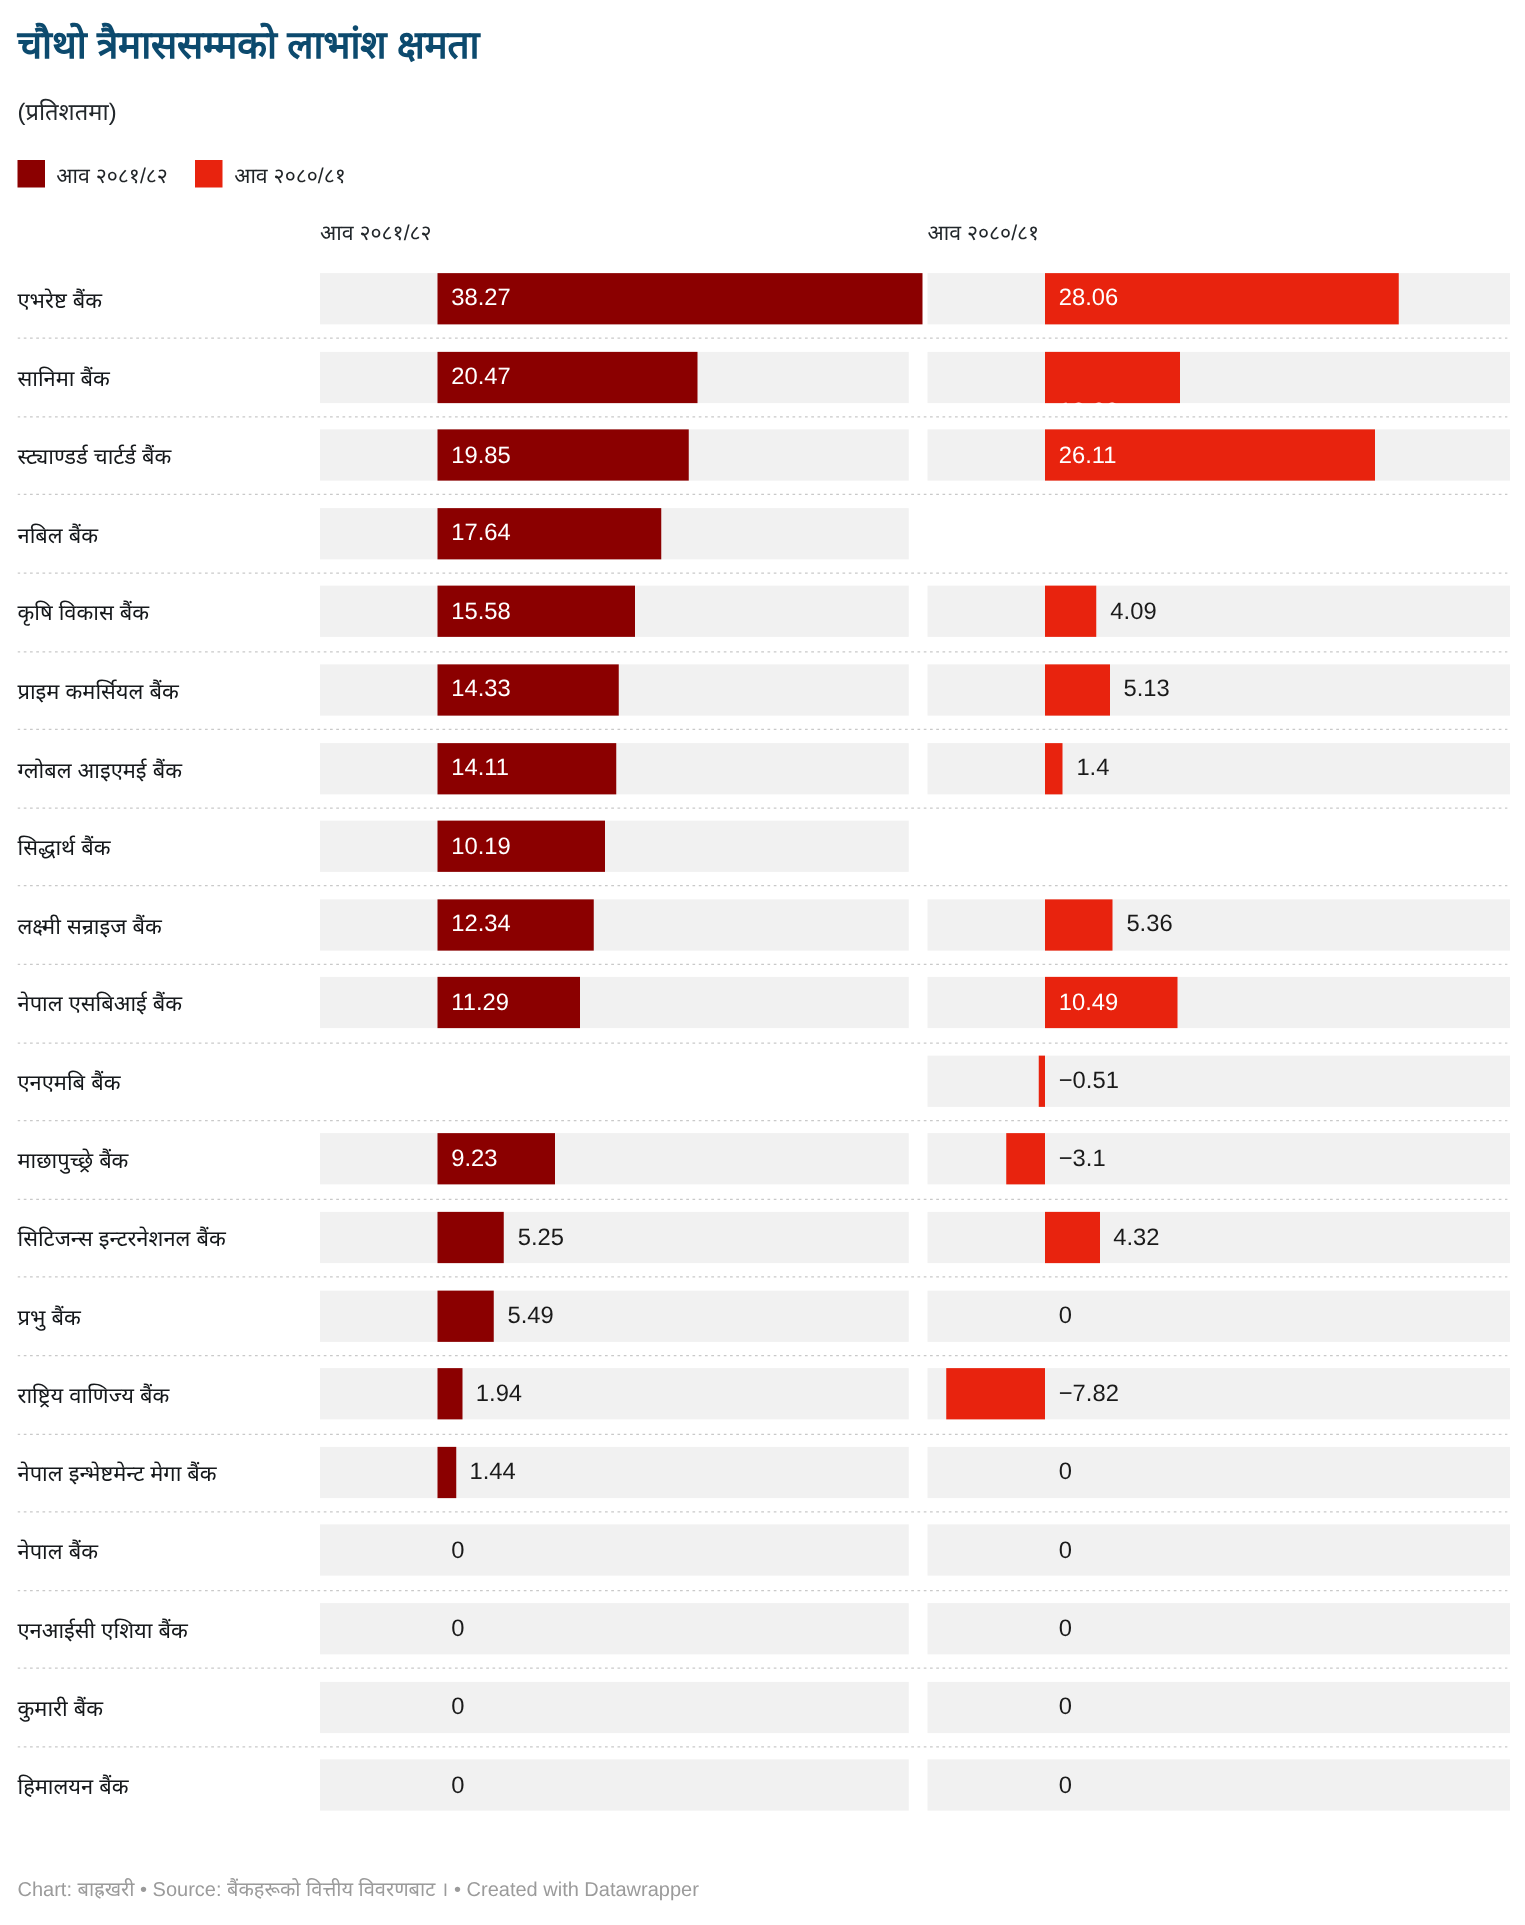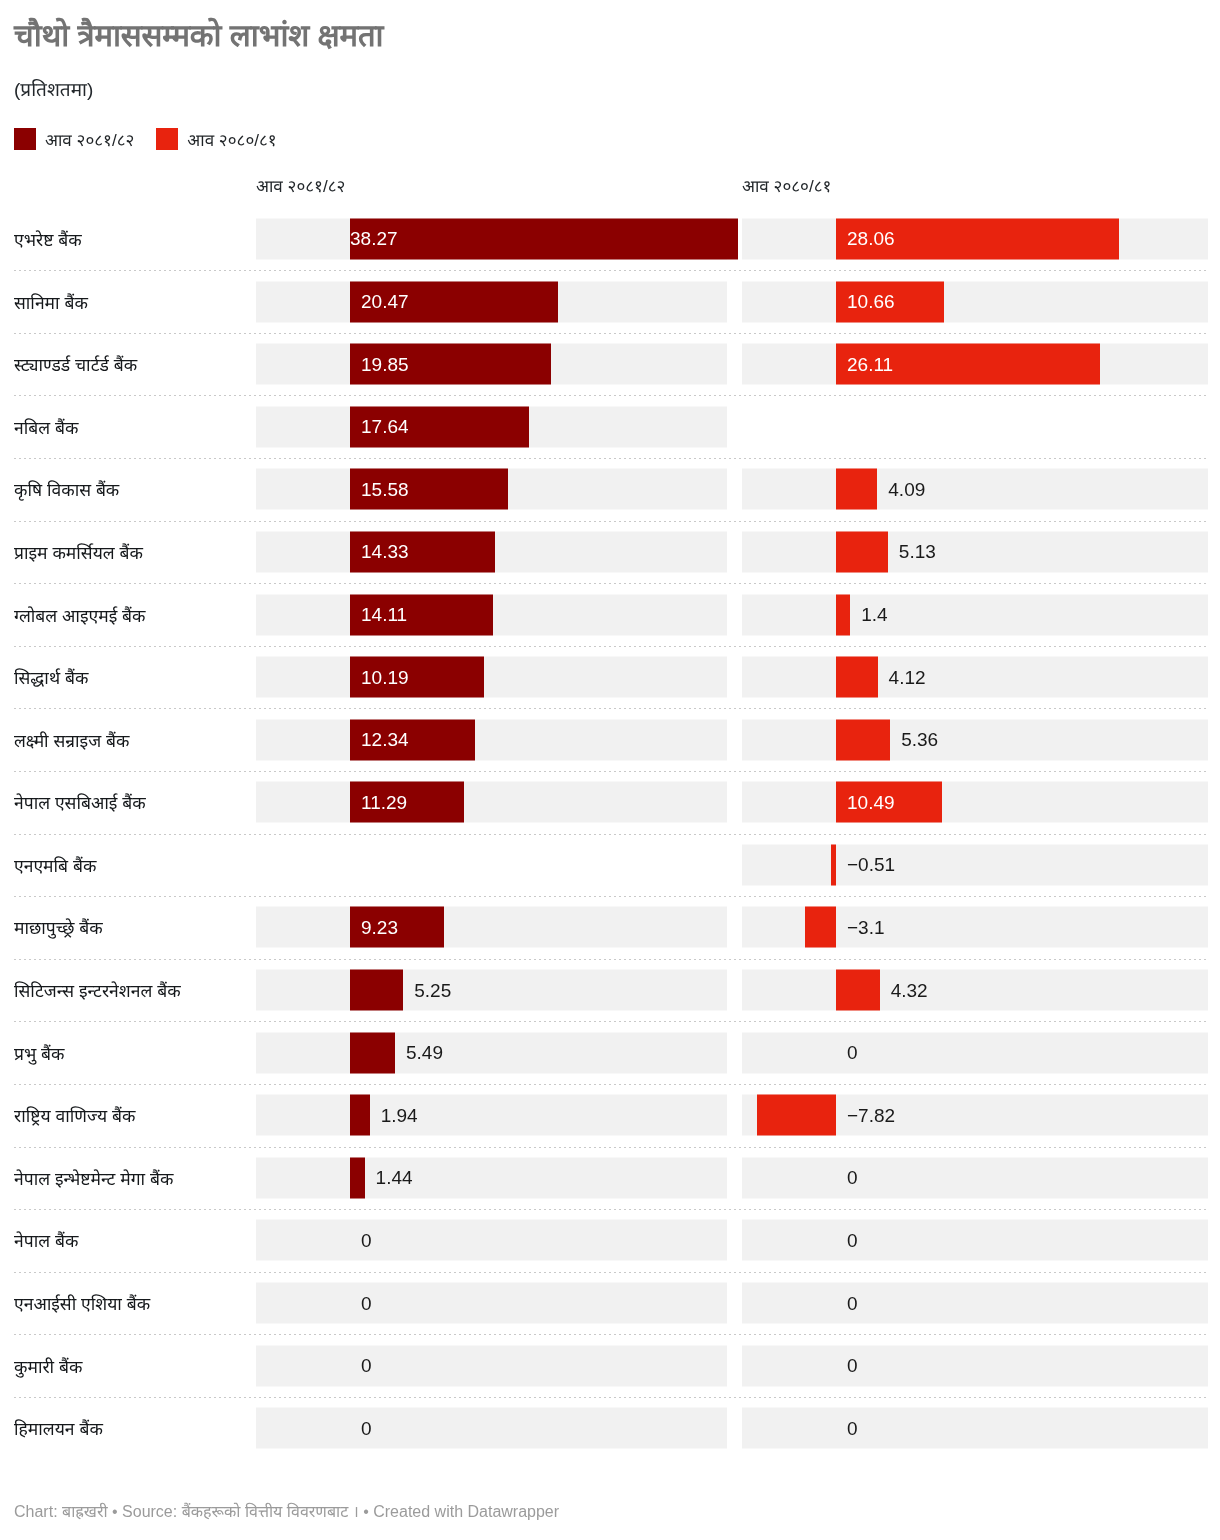--- a/index.html
+++ b/index.html
@@ -16,21 +16,21 @@
     overflow: hidden;
   }
   .wrap { padding: 0 14px; }
 
   .chart-title {
     font-size: 31px;
     font-weight: bold;
     line-height: 1.15;
     margin: 18px 0 0 0;
     letter-spacing: -0.2px;
-    color: #737373;
+    color: #0c4a6e;
   }
   .chart-subtitle {
     font-size: 19px;
     font-weight: normal;
     margin: 22px 0 0 0;
     color: #23282c;
   }
 
   .legend {
     display: flex;
@@ -160,40 +160,40 @@
     <div class="col-headers">
       <div class="col-header c1">आव २०८१/८२</div>
       <div class="col-header c2">आव २०८०/८१</div>
     </div>
     <div id="rows">
         <div class="row">
           <div class="row-label">एभरेष्ट बैंक</div>
           <div class="cell c1">
             <div class="track" style="background: rgb(241, 241, 241);"></div>
             <div class="bar" style="background: rgb(139, 0, 0); left: 94px; width: 388.058px;"></div>
-            <div class="val inside" style="left: 94px;">38.27</div>
+            <div class="val inside" style="left: 105px;">38.27</div>
           </div>
           <div class="cell c2">
             <div class="track" style="background: rgb(241, 241, 241);"></div>
             <div class="bar" style="background: rgb(232, 35, 14); left: 94px; width: 283.406px;"></div>
             <div class="val inside" style="left: 105px;">28.06</div>
           </div>
         </div>
         <div class="row">
           <div class="row-sep"></div>
           <div class="row-label">सानिमा बैंक</div>
           <div class="cell c1">
             <div class="track" style="background: rgb(241, 241, 241);"></div>
             <div class="bar" style="background: rgb(139, 0, 0); left: 94px; width: 207.566px;"></div>
             <div class="val inside" style="left: 105px;">20.47</div>
           </div>
           <div class="cell c2">
             <div class="track" style="background: rgb(241, 241, 241);"></div>
             <div class="bar" style="background: rgb(232, 35, 14); left: 94px; width: 107.666px;"></div>
-            <div class="val inside" style="left: 105px;">10.66</div>
+            <div class="val inside" style="left: 105px; margin-top: 28px;">10.66</div>
           </div>
         </div>
         <div class="row">
           <div class="row-sep"></div>
           <div class="row-label">स्ट्याण्डर्ड चार्टर्ड बैंक</div>
           <div class="cell c1">
             <div class="track" style="background: rgb(241, 241, 241);"></div>
             <div class="bar" style="background: rgb(139, 0, 0); left: 94px; width: 201.279px;"></div>
             <div class="val inside" style="left: 105px;">19.85</div>
           </div>
@@ -255,25 +255,20 @@
           </div>
         </div>
         <div class="row">
           <div class="row-sep"></div>
           <div class="row-label">सिद्धार्थ बैंक</div>
           <div class="cell c1">
             <div class="track" style="background: rgb(241, 241, 241);"></div>
             <div class="bar" style="background: rgb(139, 0, 0); left: 94px; width: 134.051px;"></div>
             <div class="val inside" style="left: 105px;">10.19</div>
           </div>
-          <div class="cell c2">
-            <div class="track" style="background: rgb(241, 241, 241);"></div>
-            <div class="bar" style="background: rgb(232, 35, 14); left: 94px; width: 41.612px;"></div>
-            <div class="val outside" style="left: 146.612px;">4.12</div>
-          </div>
         </div>
         <div class="row">
           <div class="row-sep"></div>
           <div class="row-label">लक्ष्मी सन्राइज बैंक</div>
           <div class="cell c1">
             <div class="track" style="background: rgb(241, 241, 241);"></div>
             <div class="bar" style="background: rgb(139, 0, 0); left: 94px; width: 125.128px;"></div>
             <div class="val inside" style="left: 105px; text-align: right;">12.34</div>
           </div>
           <div class="cell c2">

